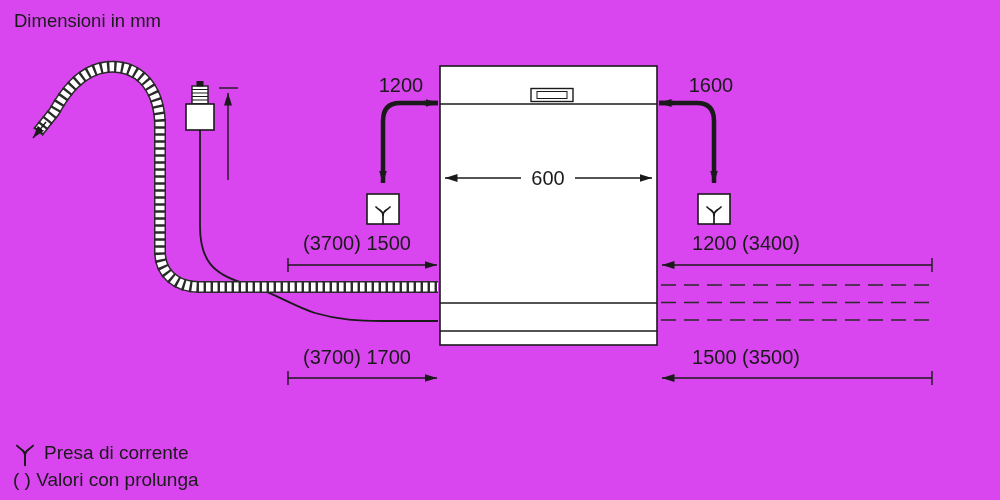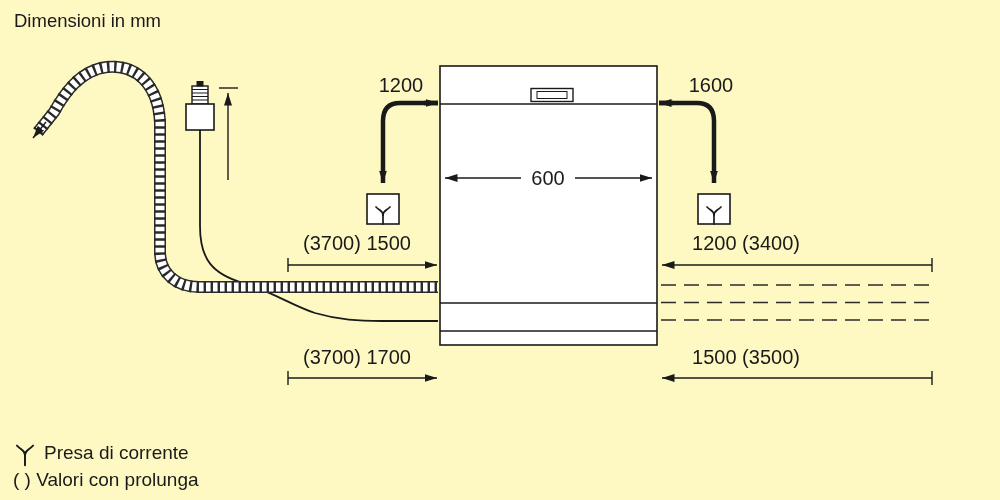--- a/index.html
+++ b/index.html
@@ -8,21 +8,21 @@
     background: #ffffff;
     width: 1000px;
     height: 500px;
     overflow: hidden;
     font-family: "Liberation Sans", sans-serif;
   }
   .stage {
     position: relative;
     width: 1000px;
     height: 500px;
-    background: #fef9c3;
+    background: #d946ef;
   }
   svg { display: block; }
   text {
     fill: #1a1a1a;
     font-family: "Liberation Sans", sans-serif;
   }
   .t-title { font-size: 18.5px; }
   .t-dim   { font-size: 20px; }
   .t-legend{ font-size: 19px; }
 </style>

